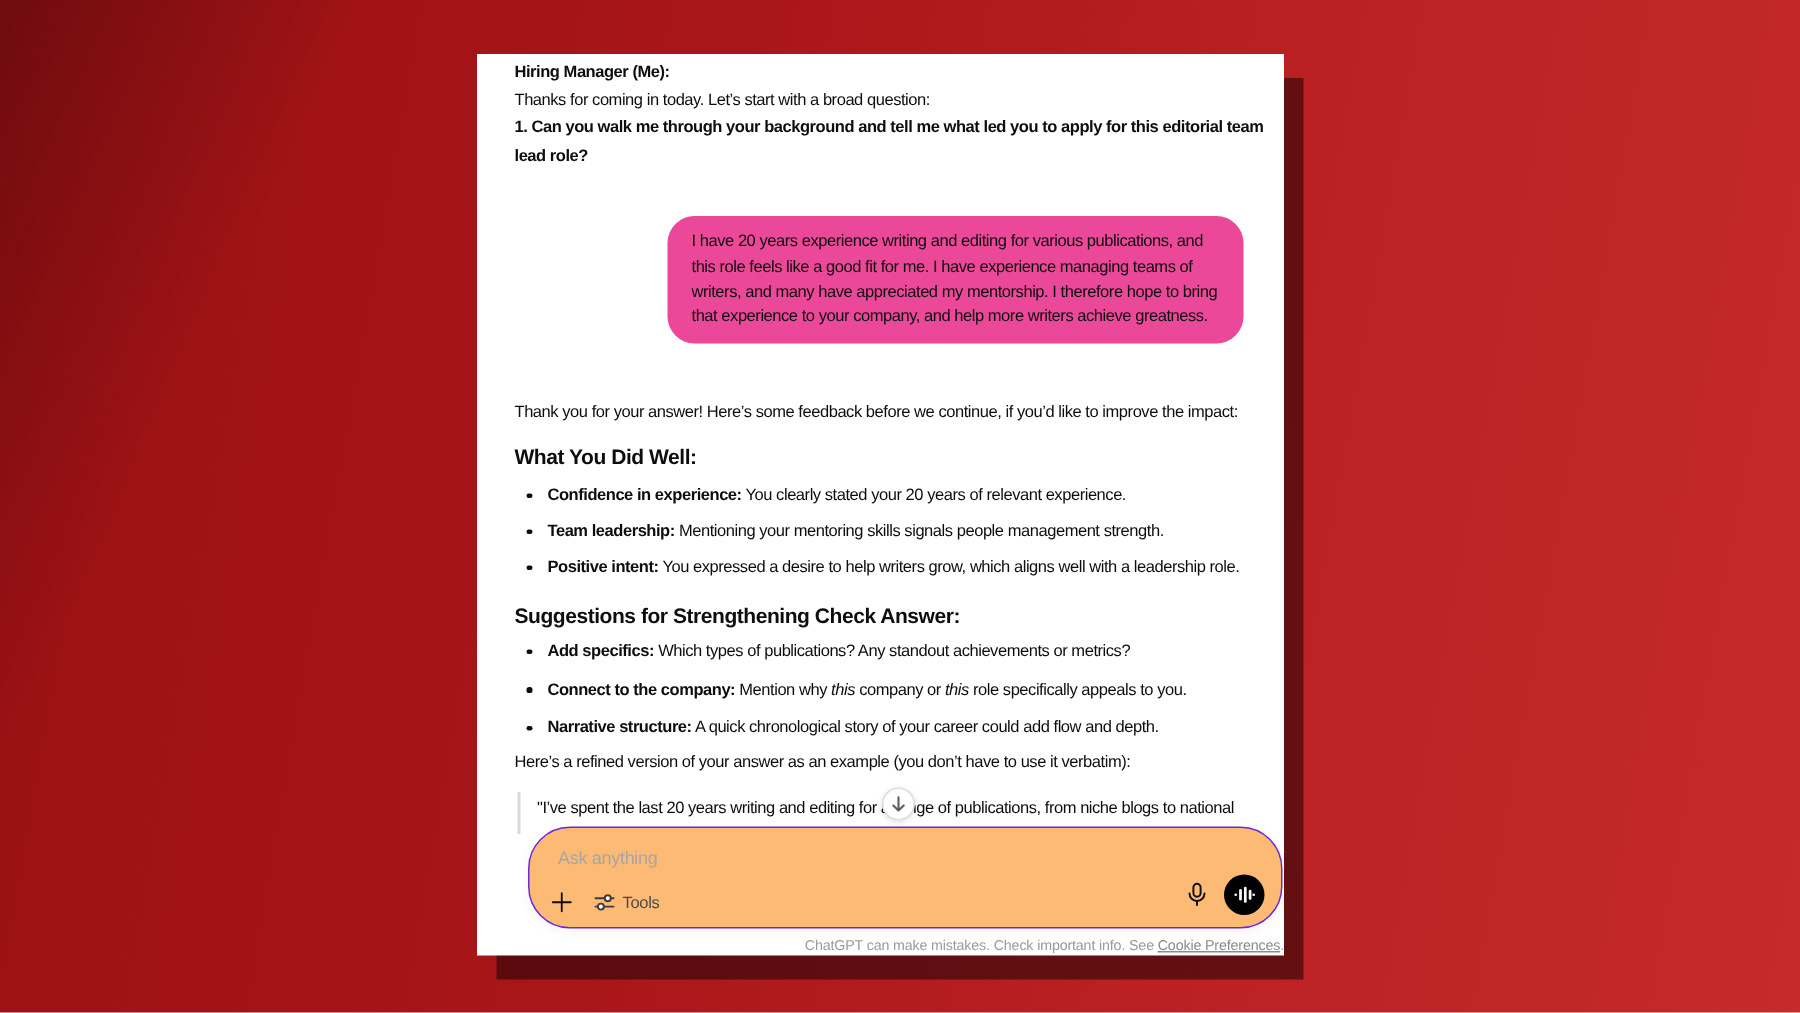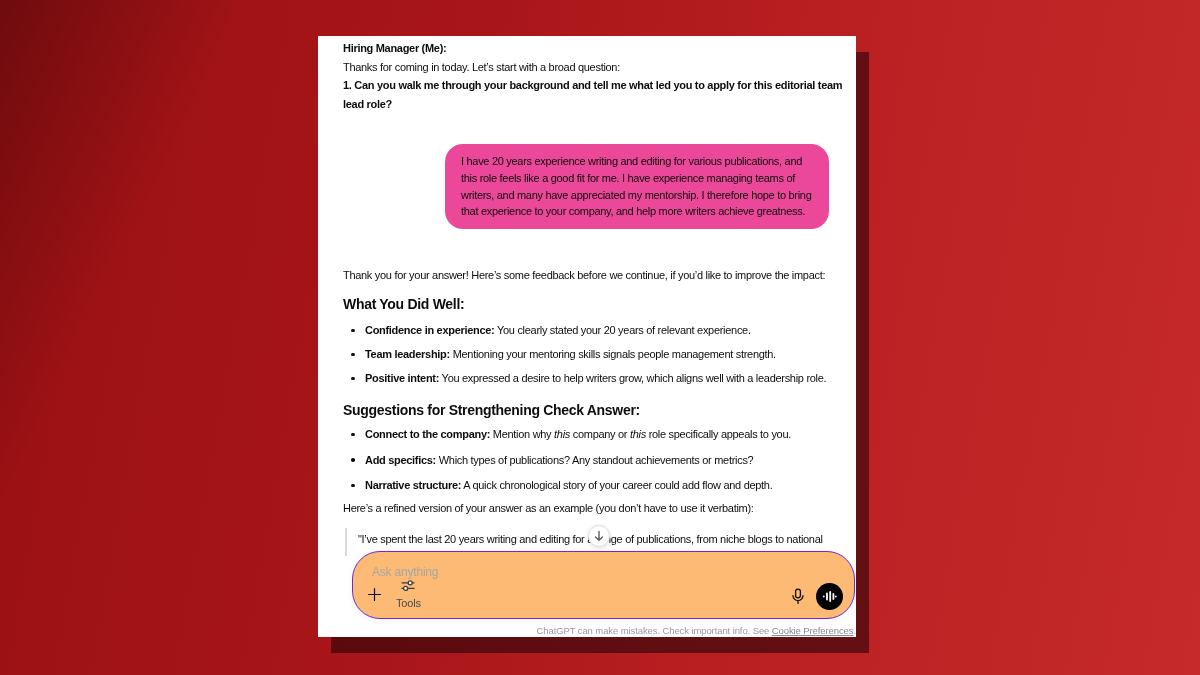--- a/index.html
+++ b/index.html
@@ -63,21 +63,21 @@
     box-shadow:0 2px 8px rgba(0,0,0,0.05); z-index:4;
   }
   .composer-input {
     position:absolute; left:19px; top:9px; width:400px; height:22px;
     border:none; outline:none; font-family:inherit; font-size:12px; letter-spacing:-0.2px; color:#0d0d0d; background:transparent;
   }
   .composer-input::placeholder { color:#a6a6a6; }
   .composer-left { position:absolute; left:14px; bottom:9px; display:flex; align-items:center; gap:14px; }
   .composer-right { position:absolute; right:11px; bottom:8px; display:flex; align-items:center; gap:10px; }
   .icon-btn { display:flex; align-items:center; justify-content:center; background:none; border:none; cursor:pointer; padding:0; }
-  .tools-btn { display:flex; align-items:center; gap:5px;flex-direction:column; }
+  .tools-btn { display:flex; align-items:center; gap:5px; }
   .tools-label { font-size:11px; letter-spacing:-0.2px; color:#4a4a4a; }
   .voice-btn {
     width:27px; height:27px; border-radius:50%; background:#000000; border:none;
     display:flex; align-items:center; justify-content:center; cursor:pointer;
   }
 
   .footer {
     position:absolute; left:0; right:0; top:588px; text-align:right;
     font-size:9.5px; letter-spacing:-0.1px; color:#9a9a9a; line-height:13px;
   }
@@ -114,25 +114,25 @@
       <li>
         <span class="dot"></span>
         <span class="b-label">Positive intent:</span><span> You expressed a desire to help writers grow, which aligns well with a leadership role.</span>
       </li>
     </ul>
 
     <h3 class="sec-heading h-sug">Suggestions for Strengthening Check Answer:</h3>
     <ul class="bullets b-sug">
       <li>
         <span class="dot"></span>
+        <span class="b-label">Add specifics:</span><span> Which types of publications? Any standout achievements or metrics?</span>
+      </li>
+      <li>
+        <span class="dot"></span>
         <span class="b-label">Connect to the company:</span><span> Mention why </span><span class="ital">this</span><span> company or </span><span class="ital">this</span><span> role specifically appeals to you.</span>
-      </li>
-      <li>
-        <span class="dot"></span>
-        <span class="b-label">Add specifics:</span><span> Which types of publications? Any standout achievements or metrics?</span>
       </li>
       <li>
         <span class="dot"></span>
         <span class="b-label">Narrative structure:</span><span> A quick chronological story of your career could add flow and depth.</span>
       </li>
     </ul>
 
     <p class="refined-intro">Here’s a refined version of your answer as an example (you don’t have to use it verbatim):</p>
 
     <div class="quote-bar"></div>

